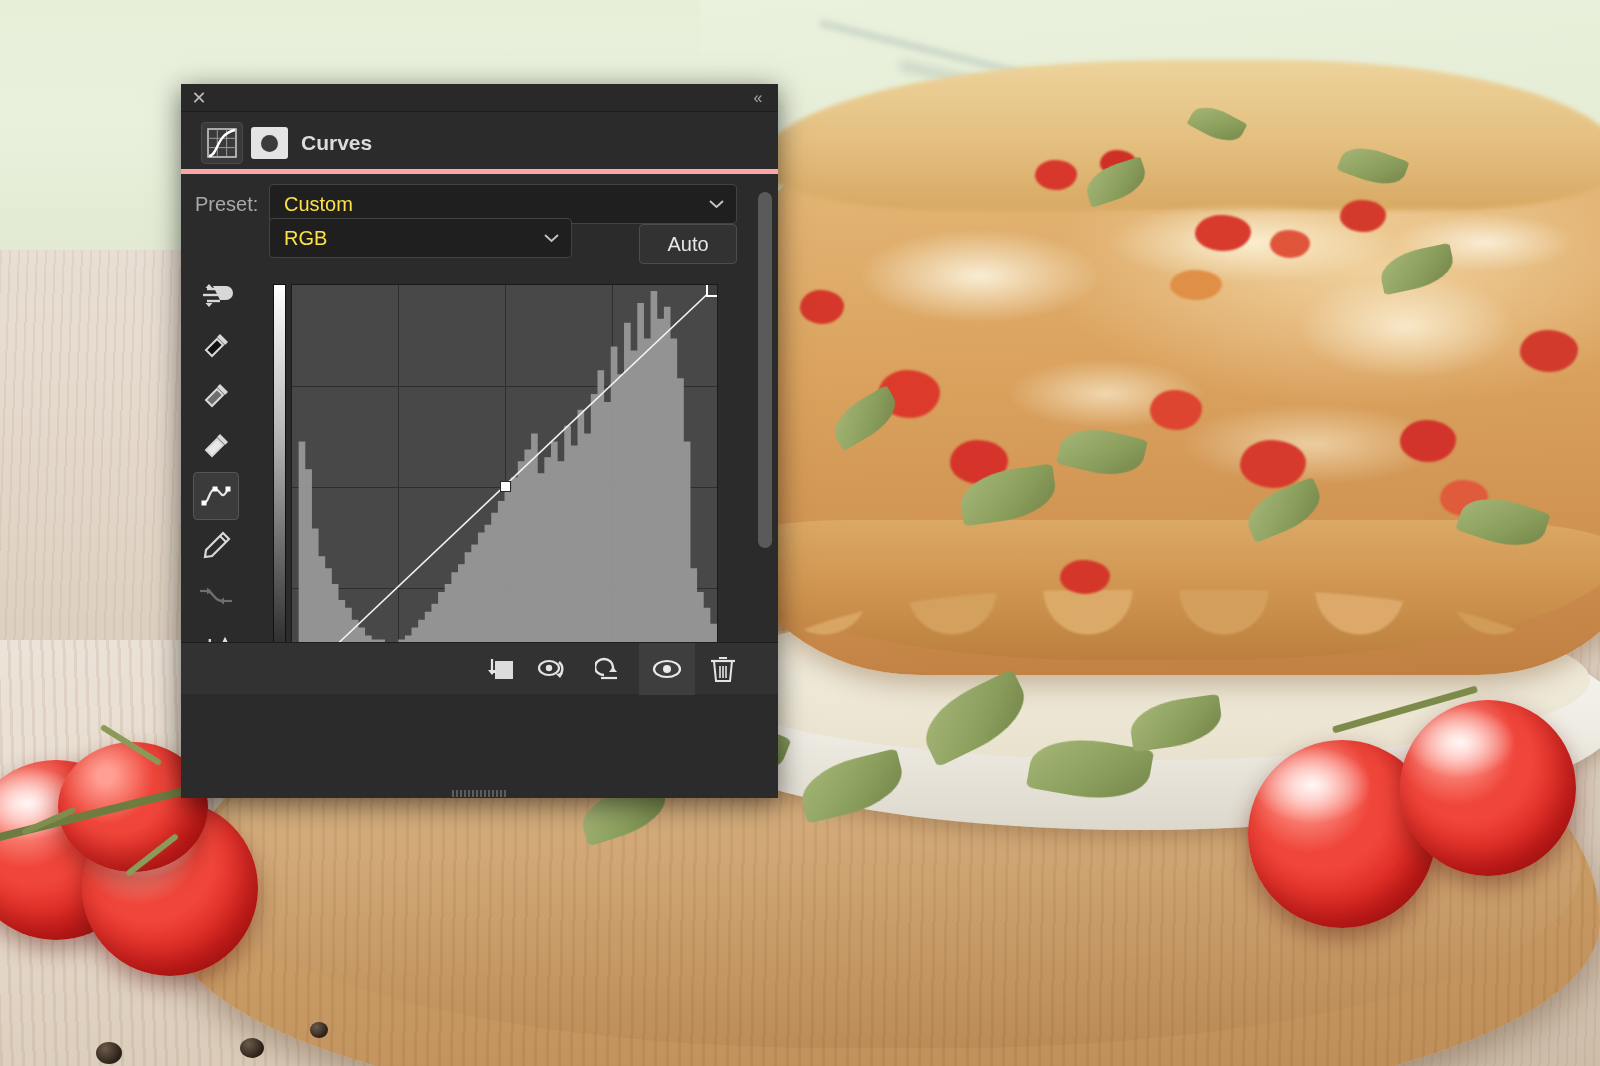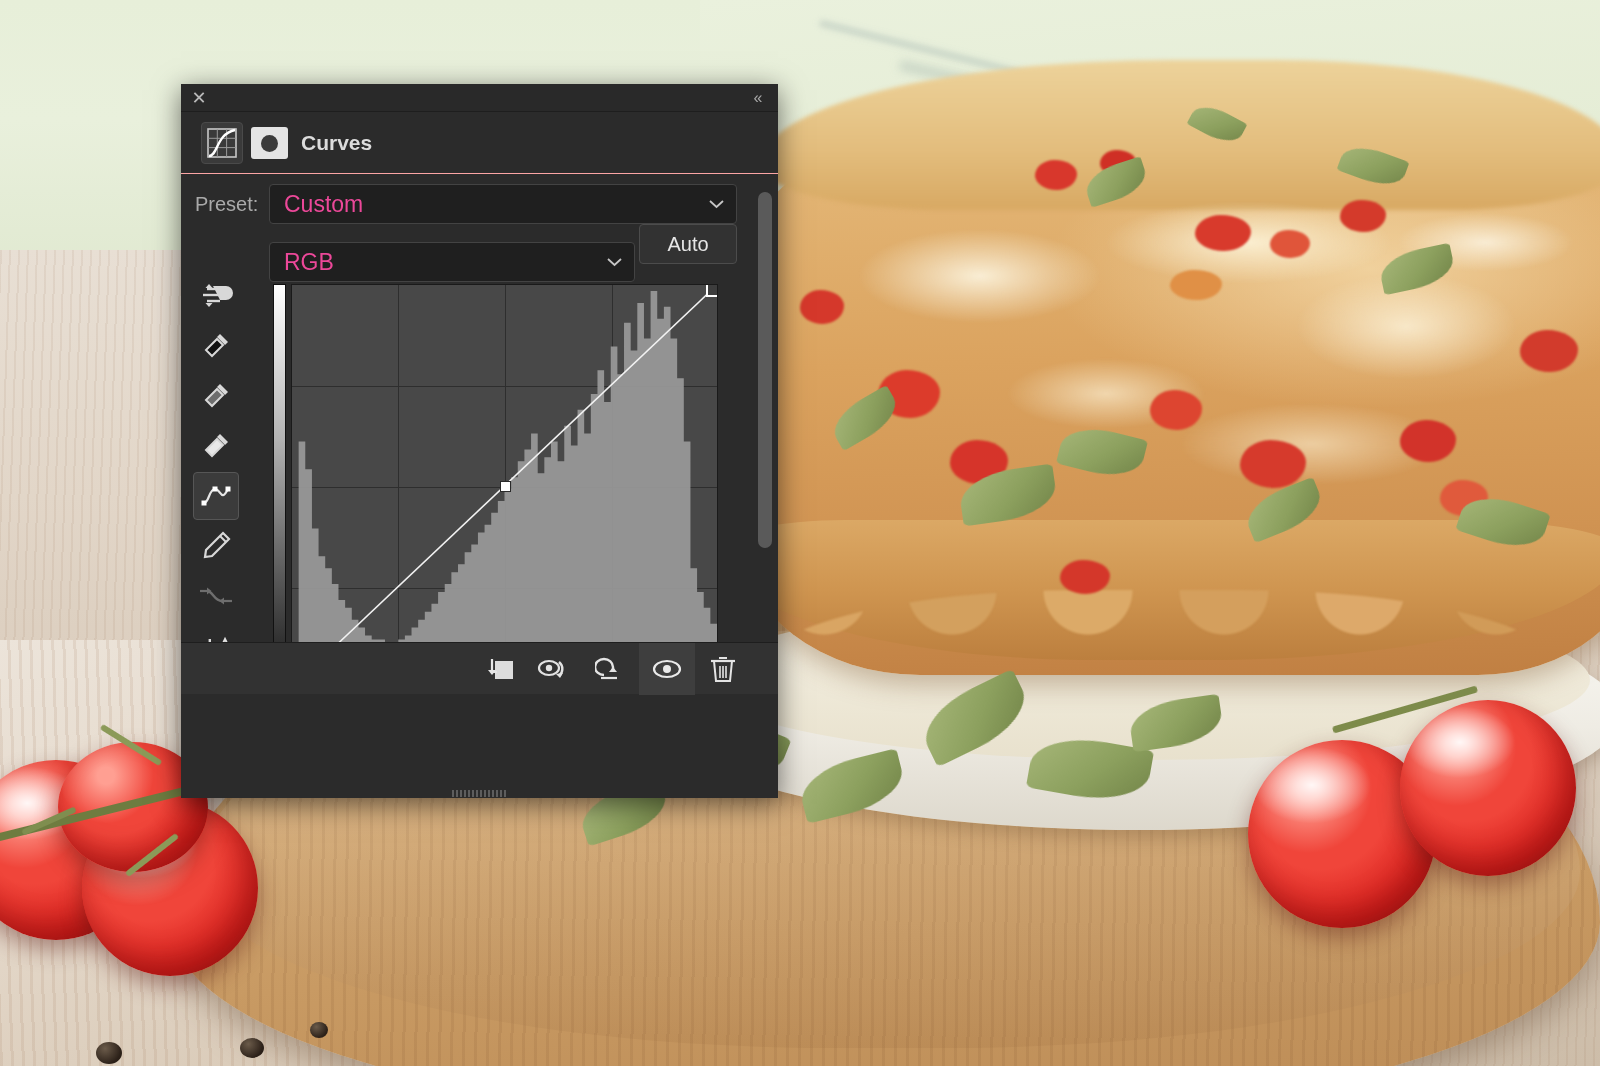--- a/index.html
+++ b/index.html
@@ -189,21 +189,21 @@
     cursor:pointer;
   }
   .burger{
     position:absolute; right:10px; top:14px; width:22px; height:17px;
     cursor:pointer;
   }
   .burger i{ display:block; height:2px; background:#c9c9c9; margin-bottom:3px; }
 
   .adjrow{
     height:62px; position:relative; background:#2b2b2b;
-    border-bottom:1px solid #fca5a5;
+    border-bottom:5px solid #fca5a5;
   }
   .adj-icon{
     position:absolute; left:20px; top:10px; width:42px; height:42px;
     background:#3a3a3a; border:1px solid #4a4a4a; border-radius:4px;
     cursor:pointer;
   }
   .mask-thumb{
     position:absolute; left:70px; top:15px; width:37px; height:32px;
     background:#e4e4e4; border-radius:3px; cursor:pointer;
   }
@@ -224,28 +224,28 @@
     position:absolute; left:14px; top:0; height:40px; line-height:40px;
     font-size:20px; color:#a9a9a9;
   }
   .dropdown{
     position:absolute; background:#1f1f1f; border:1px solid #434343;
     border-radius:4px; cursor:pointer;
   }
   .dropdown .dval{
     position:absolute; left:14px; top:0; height:100%;
     line-height:100%; display:flex; align-items:center;
-    font-size:23px; color:#ec4899;
+    font-size:20px; color:#fde047;
   }
   .dropdown .chev{
     position:absolute; right:12px; top:0; height:100%;
     display:flex; align-items:center; color:#c6c6c6; font-size:15px;
   }
   #preset-dd{ left:88px; top:0; width:468px; height:40px; }
-  #chan-dd  { left:88px; top:68px; width:366px; height:40px; }
+  #chan-dd  { left:88px; top:44px; width:303px; height:40px; }
 
   .auto-btn{
     position:absolute; left:458px; top:50px; width:98px; height:40px;
     background:#323232; border:1px solid #4c4c4c; border-radius:4px;
     color:#e6e6e6; font-size:20px; line-height:38px; text-align:center;
     cursor:pointer;
   }
 
   .tools{ position:absolute; left:12px; top:98px; width:48px; }
   .tool{

